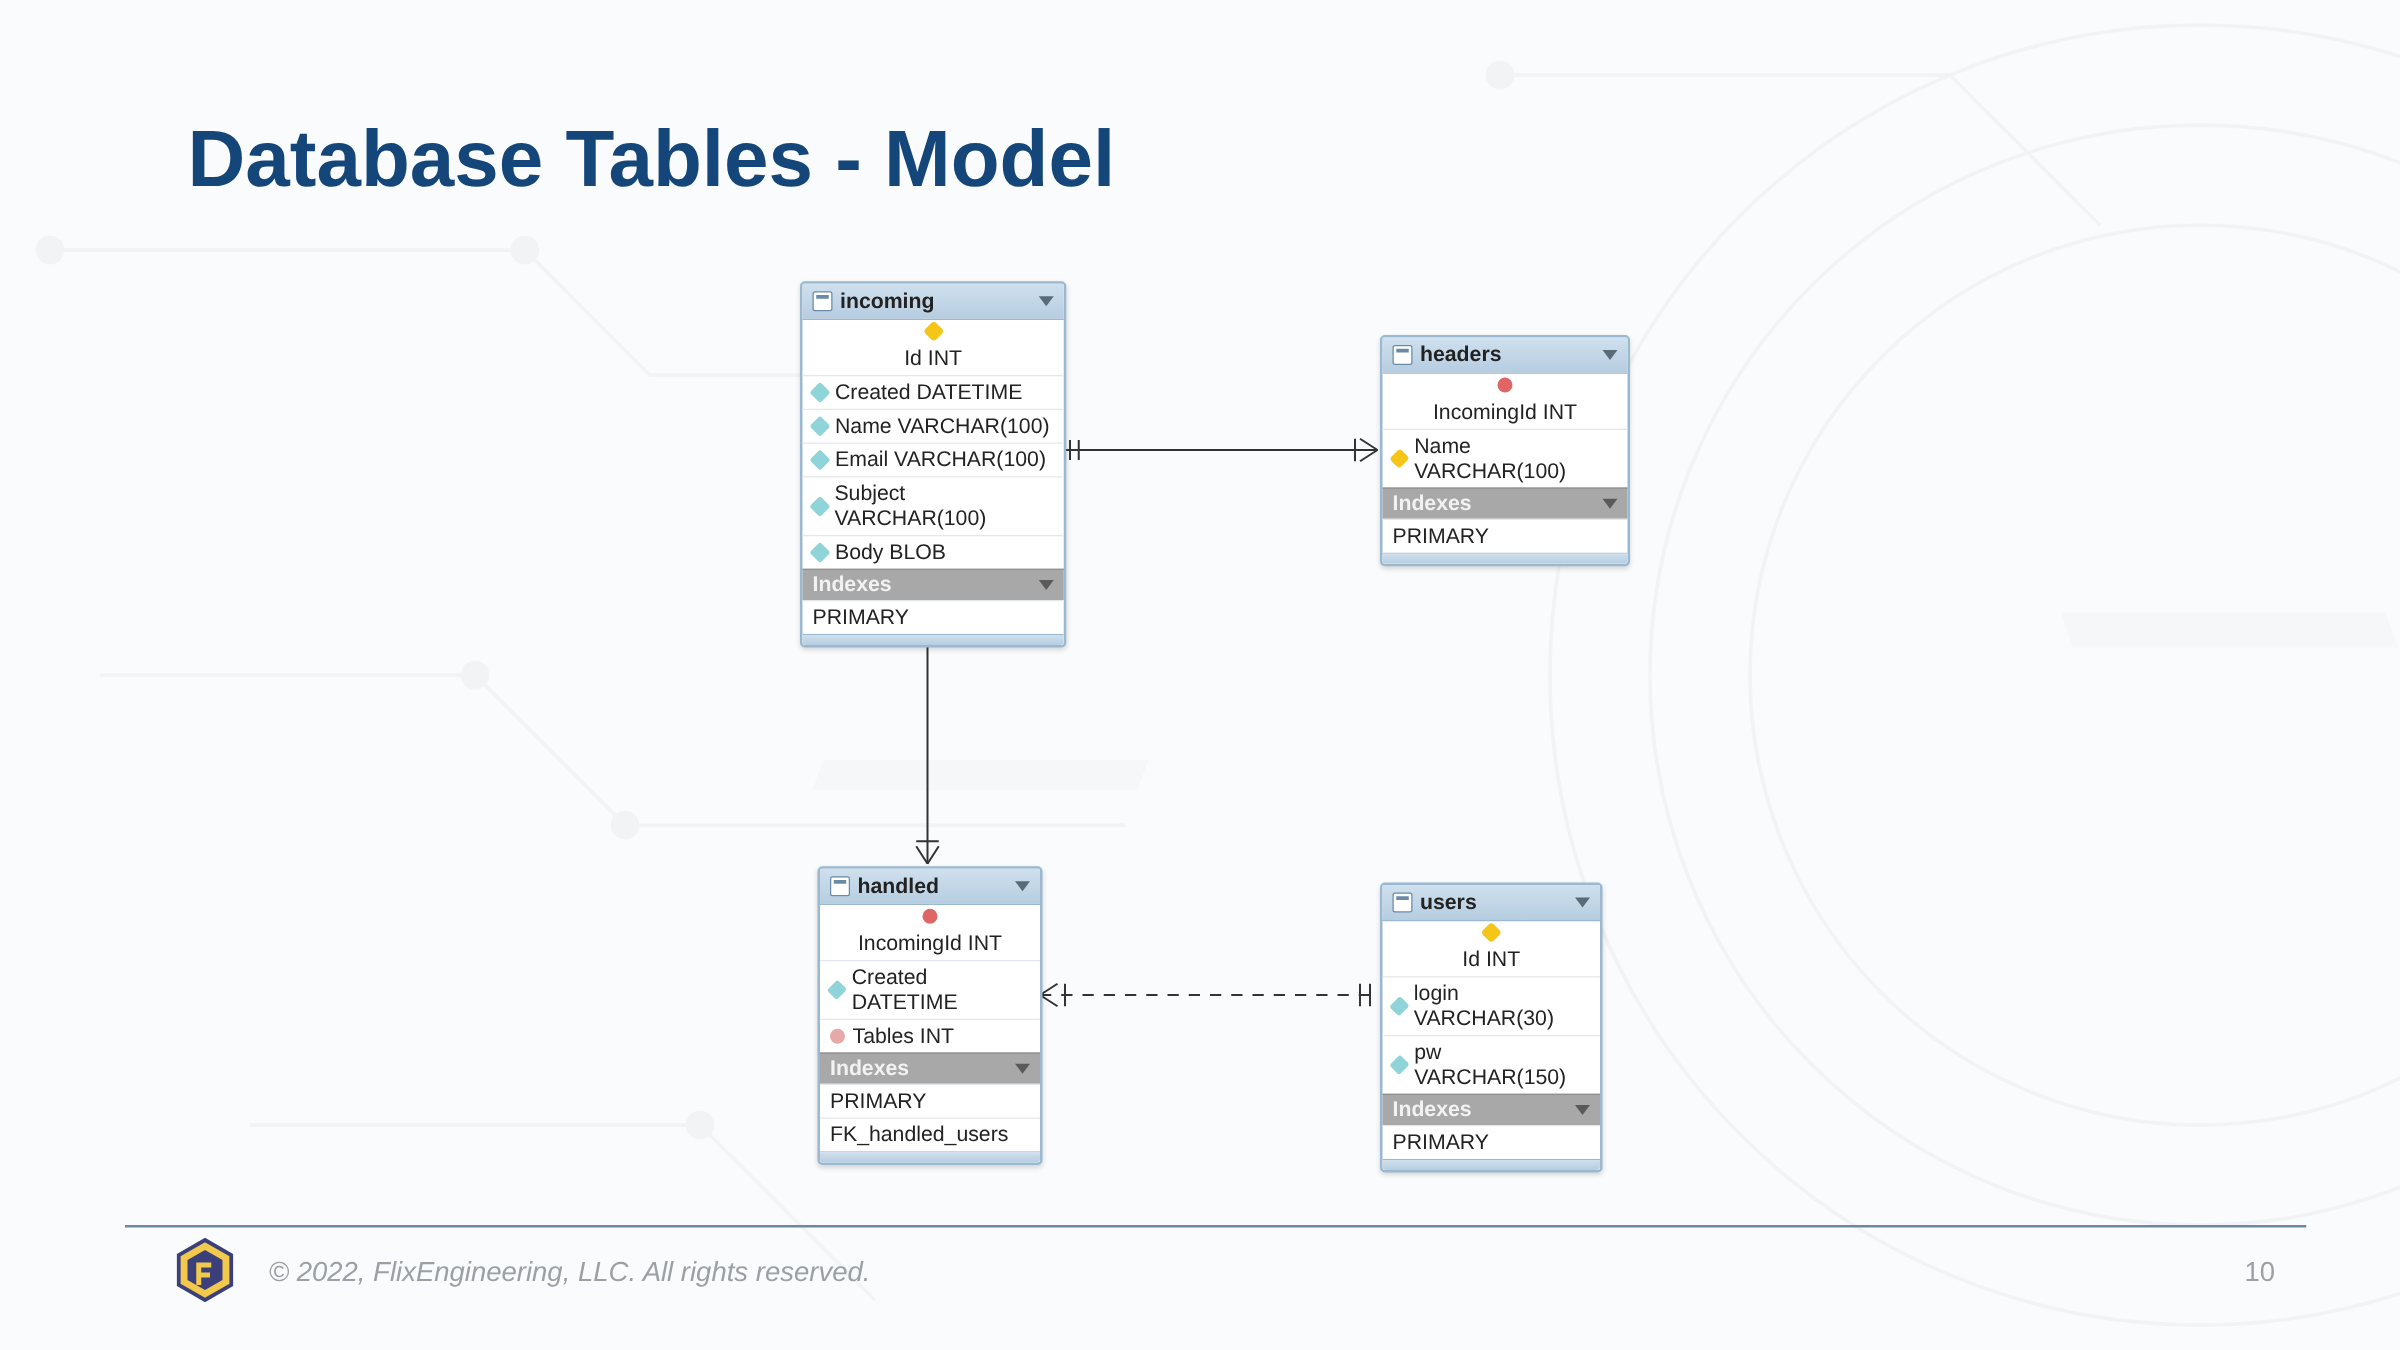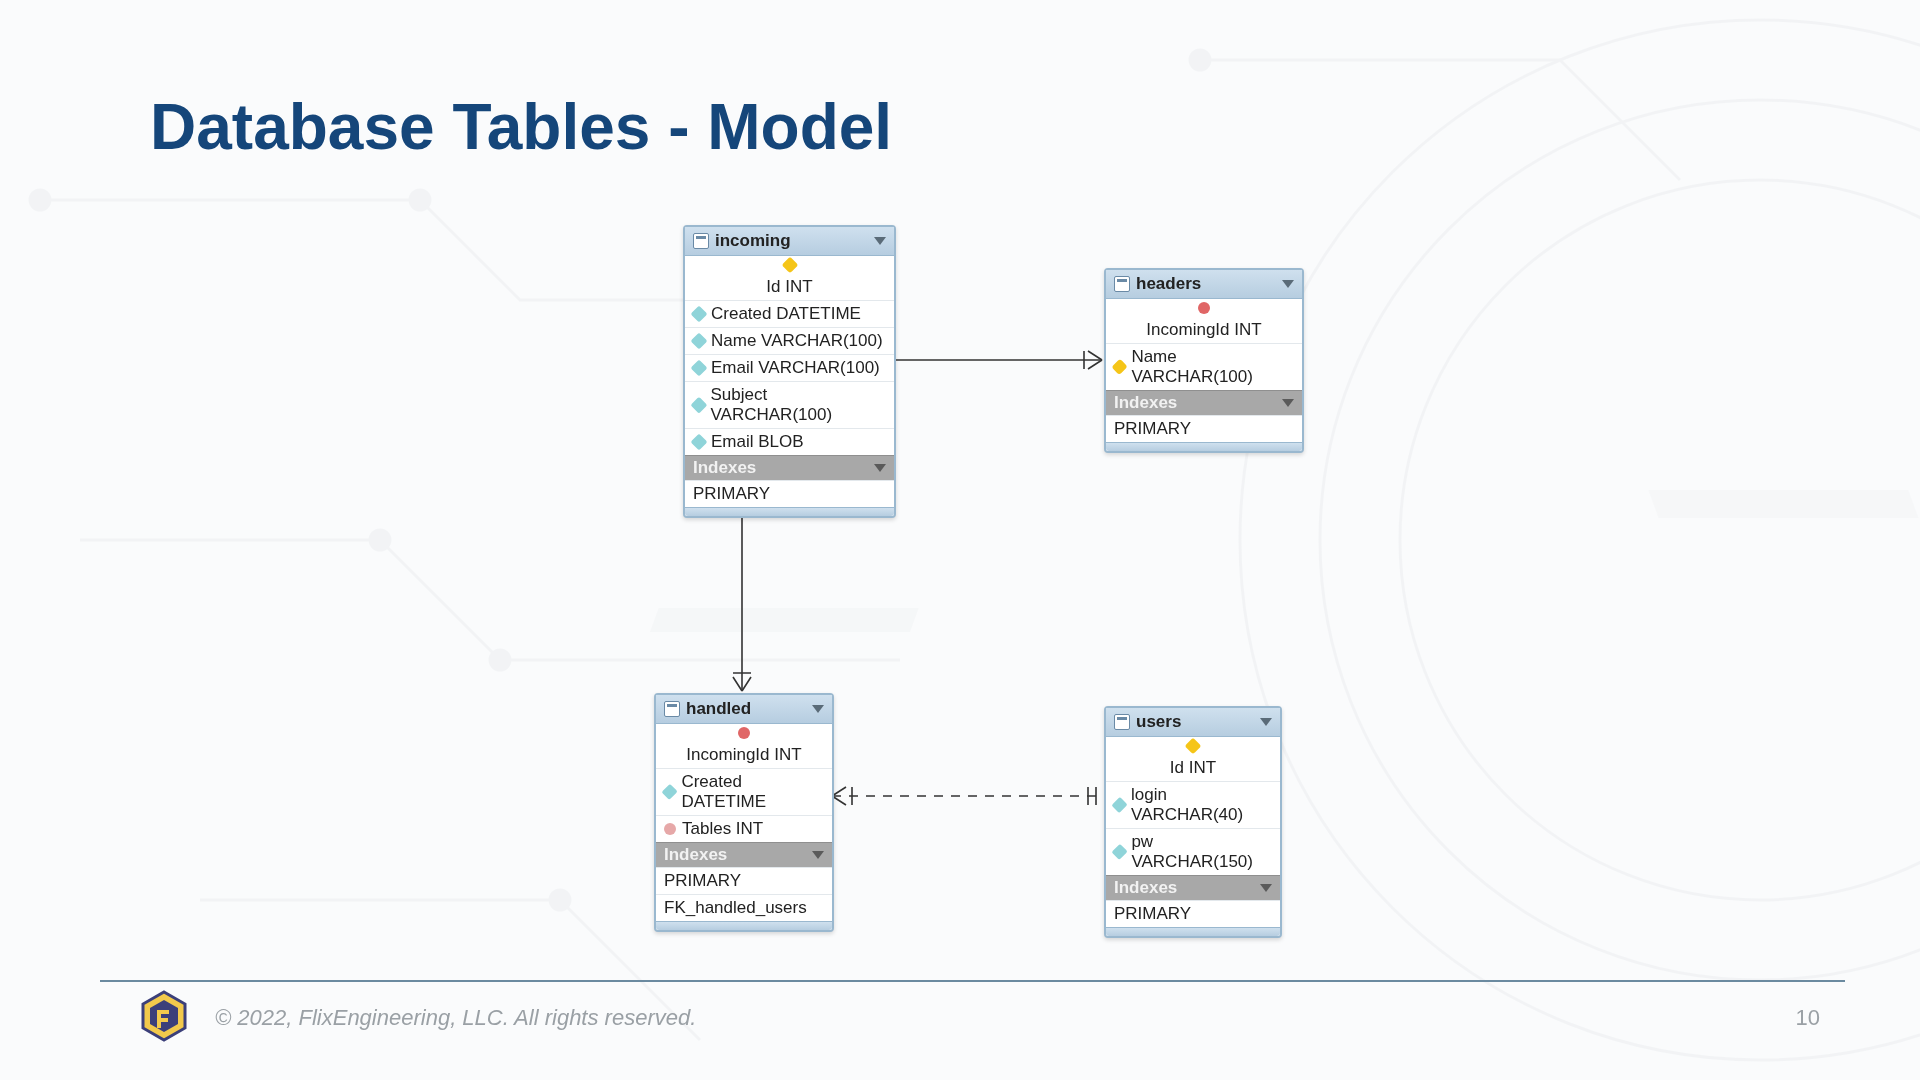--- a/index.html
+++ b/index.html
@@ -75,21 +75,21 @@
       <path d="M734 504 h16 M734 512 h16"></path>
       <path d="M742 691 l-9 -14 M742 691 l9 -14 M733 673 h18"></path>
 
       <line x1="832" y1="796" x2="1102" y2="796" stroke-dasharray="9 8"></line>
       <path d="M832 796 l14 -9 M832 796 l14 9 M852 787 v18"></path>
       <path d="M1096 787 v18 M1088 787 v18"></path>
     </g>
   </svg>
 
   <div id="entities">
-      <div class="entity" style="left: 640px; top: 225px; width: 209px; margin-left: 43px;">
+      <div class="entity" style="left: 640px; top: 225px; width: 209px;">
         <div class="hdr">
           <span class="tbl-ico"></span>
           <span>incoming</span>
           <span class="tri"></span>
         </div>
         <div>
           <div class="row">
             <span class="ico ico-key"></span>
             <span>Id INT</span>
           </div>
@@ -104,21 +104,21 @@
           <div class="row">
             <span class="ico ico-col"></span>
             <span>Email VARCHAR(100)</span>
           </div>
           <div class="row">
             <span class="ico ico-col"></span>
             <span>Subject VARCHAR(100)</span>
           </div>
           <div class="row">
             <span class="ico ico-col"></span>
-            <span>Email BLOB</span>
+            <span>Body BLOB</span>
           </div>
         </div>
         <div class="sect">
           <span>Indexes</span>
           <span class="tri"></span>
         </div>
         <div class="row">
           <span>PRIMARY</span>
         </div>
         <div class="foot"></div>
@@ -186,21 +186,21 @@
           <span>users</span>
           <span class="tri"></span>
         </div>
         <div>
           <div class="row">
             <span class="ico ico-key"></span>
             <span>Id INT</span>
           </div>
           <div class="row">
             <span class="ico ico-col"></span>
-            <span>login VARCHAR(40)</span>
+            <span>login VARCHAR(30)</span>
           </div>
           <div class="row">
             <span class="ico ico-col"></span>
             <span>pw VARCHAR(150)</span>
           </div>
         </div>
         <div class="sect">
           <span>Indexes</span>
           <span class="tri"></span>
         </div>

